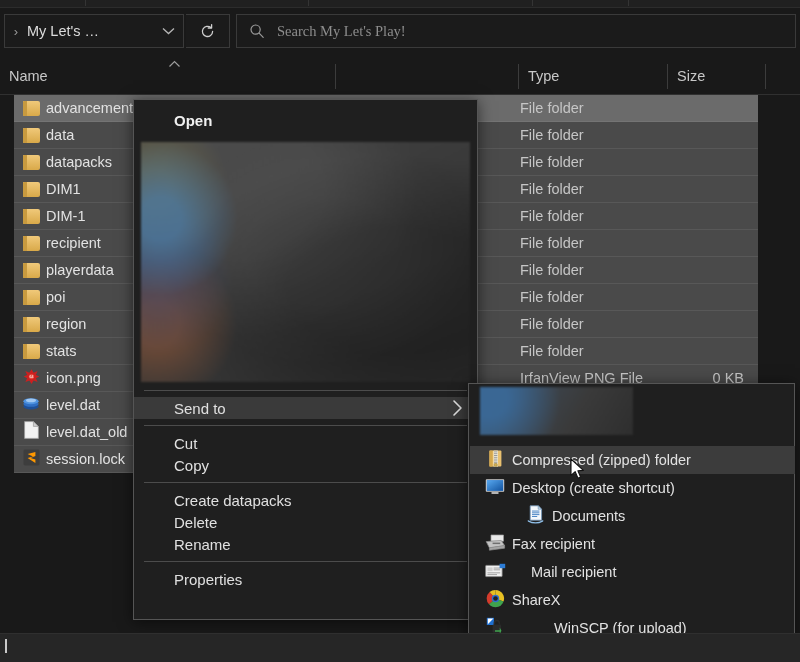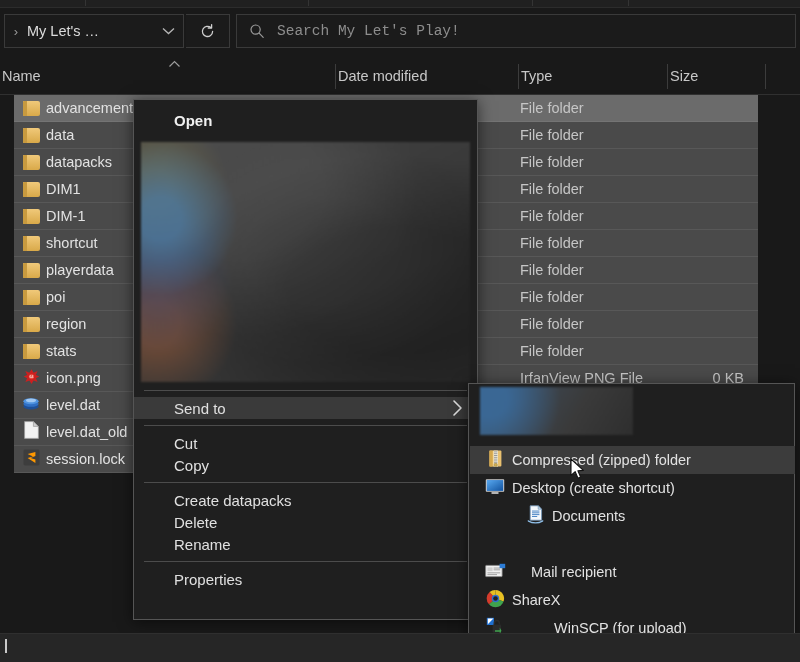--- a/index.html
+++ b/index.html
@@ -57,38 +57,38 @@
   #search-box {
     position: absolute; left: 236px; top: 6px; width: 560px; height: 34px;
     background: #1b1b1b;
     border: 1px solid #3a3a3a;
     box-sizing: border-box;
     display: flex; align-items: center;
   }
   #search-icon { width: 40px; display:flex; align-items:center; justify-content:center; }
   #search-input {
     flex: 1; background: transparent; border: none; outline: none;
-    font-family: Liberation Mono, monospace;
+    font-family: Liberation Serif, serif;
     font-size: 14.5px; color: #14b8a6;
     padding: 0;
   }
   #search-input::placeholder { color: #8d8d8d; opacity: 1; }
 
   
   #column-headers {
     position: absolute; left: 0; top: 58px; width: 800px; height: 36px;
     background: #191919;
     border-bottom: 1px solid #303030;
   }
   .col-head {
     position: absolute; top: 0; height: 36px;
     display: flex; align-items: center;
     font-size: 14.5px; color: #c8c8c8;
     box-sizing: border-box;
-    padding-left: 2px;
+    padding-left: 9px;
   }
   .col-sep {
     position: absolute; top: 6px; width: 1px; height: 25px; background: #3c3c3c;
   }
   #sort-caret {
     position: absolute; left: 168px; top: 2px;
     font-size: 10px; color: #9d9d9d; line-height: 1;
   }
 
   
@@ -243,21 +243,20 @@
         <circle cx="6.6" cy="6.6" r="4.6" fill="none" stroke="#9a9a9a" stroke-width="1.2"></circle>
         <line x1="10.1" y1="10.1" x2="14.2" y2="14.4" stroke="#9a9a9a" stroke-width="1.2" stroke-linecap="round"></line>
       </svg>
     </span>
     <input id="search-input" type="text" placeholder="Search My Let's Play!" style="">
   </div>
 </div>
 
 <div id="column-headers">
   <div class="col-head" style="left:0px;   width:335px">Name</div>
-  <div class="col-head" style="left:336px; width:182px">Date modified</div>
   <div class="col-head" style="left:519px; width:148px">Type</div>
   <div class="col-head" style="left:668px; width:97px">Size</div>
 
   <div id="sort-caret">
     <svg width="13" height="8" viewBox="0 0 13 8">
         <path d="M1.5 6.5 L6.5 1.5 L11.5 6.5" fill="none" stroke="#9d9d9d" stroke-width="1.2"></path>
       </svg>
   </div>
 
   <div class="col-sep" style="left:335px"></div>
@@ -322,21 +321,21 @@
       <span class="file-type">File folder</span>
       <span class="file-size"></span>
     </div>
     <div class="file-row" style="top: 135px;">
       <span class="file-icon">
         <span class="folder">
           <span class="back"></span>
           <span class="spine"></span>
         </span>
       </span>
-      <span class="file-name">shortcut</span>
+      <span class="file-name">recipient</span>
       <span class="file-type">File folder</span>
       <span class="file-size"></span>
     </div>
     <div class="file-row" style="top: 162px;">
       <span class="file-icon">
         <span class="folder">
           <span class="back"></span>
           <span class="spine"></span>
         </span>
       </span>
@@ -519,20 +518,31 @@
               <rect x="5.0" y="5.6" width="7.4" height="0.9"></rect>
               <rect x="5.0" y="7.4" width="7.4" height="0.9"></rect>
               <rect x="5.0" y="9.2" width="7.4" height="0.9"></rect>
               <rect x="5.0" y="11.0" width="5.2" height="0.9"></rect>
             </g>
             <path d="M0.8 15.0 Q8.5 19.6 16.2 15.0 L16.2 16.4 Q8.5 20.8 0.8 16.4 Z" fill="#8fbfe8"></path>
           </svg></span>
       </span>
       <span>Documents</span>
     </div>
+    <div class="sm-item" style="top: 146px;">
+      <span class="sm-icon">
+        <span><svg width="21" height="17" viewBox="0 0 21 17">
+            <path d="M6.0 1.0 L18.5 1.0 L18.5 7.2 L6.0 7.2 Z" fill="#e9e9e9" stroke="#9d9d9d" stroke-width="0.7"></path>
+            <path d="M1.2 7.6 L16.2 6.4 L19.6 11.6 L4.4 13.8 Z" fill="#c3c3c3" stroke="#8d8d8d" stroke-width="0.7"></path>
+            <path d="M4.4 13.8 L19.6 11.6 L19.6 14.2 L4.4 16.2 Z" fill="#a5a5a5" stroke="#8d8d8d" stroke-width="0.7"></path>
+            <rect x="7.6" y="8.6" width="7.6" height="1.5" fill="#6f6f6f"></rect>
+          </svg></span>
+      </span>
+      <span>Fax recipient</span>
+    </div>
     <div class="sm-item" style="top: 174px; gap: 19px;">
       <span class="sm-icon">
         <span><svg width="21" height="16" viewBox="0 0 21 16">
             <rect x="0.7" y="2.4" width="16.4" height="11.2" rx="0.6" fill="#f0f0f0" stroke="#8f8f8f" stroke-width="0.8"></rect>
             <rect x="2.4" y="4.4" width="5.2" height="3.8" fill="#cfcfcf"></rect>
             <g fill="#9a9a9a">
               <rect x="8.6" y="4.6" width="6.6" height="0.9"></rect>
               <rect x="8.6" y="6.4" width="6.6" height="0.9"></rect>
               <rect x="2.4" y="9.4" width="12.8" height="0.9"></rect>
               <rect x="2.4" y="11.2" width="9.6" height="0.9"></rect>

